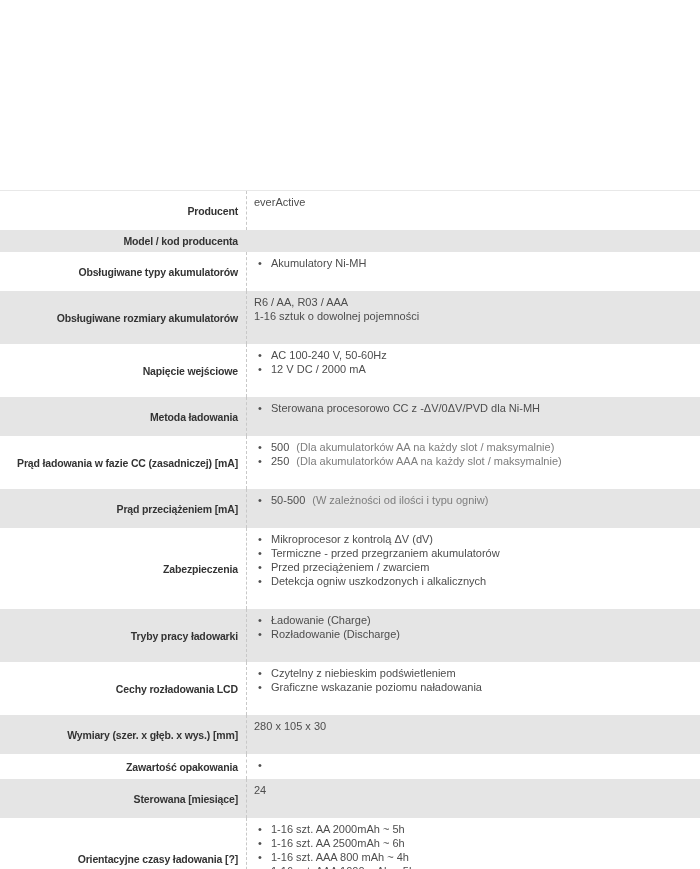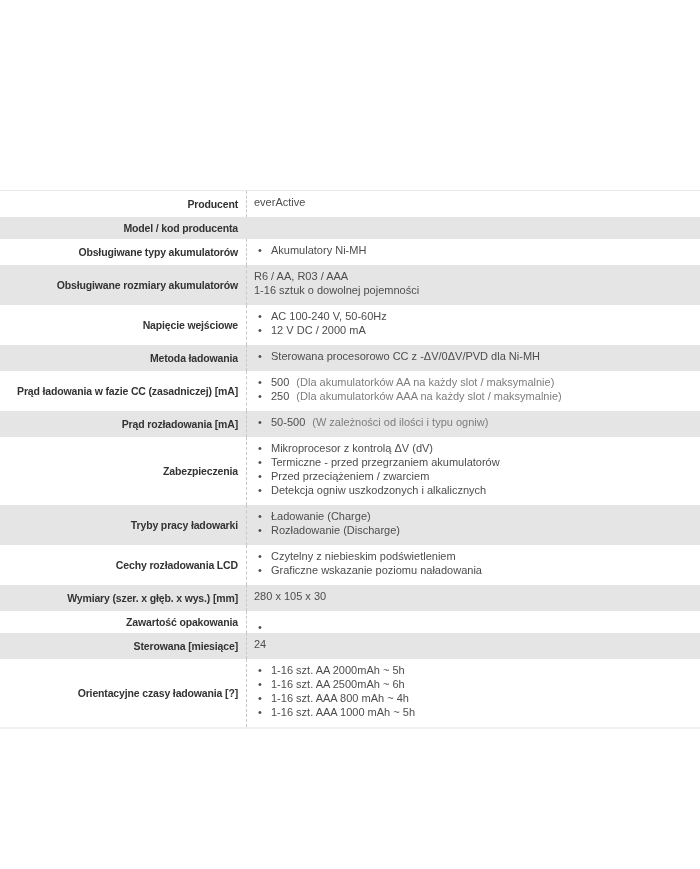--- a/index.html
+++ b/index.html
@@ -39,21 +39,21 @@
     line-height: 14px;
     color: #333333;
     display: flex;
     flex-direction: column;
     justify-content: center;
     align-items: flex-end;
   }
   .cell-value {
     flex: 1;
     box-sizing: border-box;
-    padding: 4px 10px 8px 7px;
+    padding: 4px 10px 21px 7px;
     border-left: 1px dashed #c8c8c8;
     font-size: 11px;
     line-height: 14px;
     color: #4d4d4d;
     display: flex;
     flex-direction: column;
     justify-content: center;
   }
   .vline {
     position: relative;
@@ -114,21 +114,21 @@
       </div>
     </div>
     <div class="row">
       <div class="cell-label">Prąd ładowania w fazie CC (zasadniczej) [mA]</div>
       <div class="cell-value">
         <div class="vline bulleted"><span class="bullet-marker">•</span><span class="seg">500</span><span class="seg muted">(Dla akumulatorków AA na każdy slot / maksymalnie)</span></div>
         <div class="vline bulleted"><span class="bullet-marker">•</span><span class="seg">250</span><span class="seg muted">(Dla akumulatorków AAA na każdy slot / maksymalnie)</span></div>
       </div>
     </div>
     <div class="row alt">
-      <div class="cell-label">Prąd rozładowania [mA]</div>
+      <div class="cell-label">Prąd przeciążeniem [mA]</div>
       <div class="cell-value">
         <div class="vline bulleted"><span class="bullet-marker">•</span><span class="seg">50-500</span><span class="seg muted">(W zależności od ilości i typu ogniw)</span></div>
       </div>
     </div>
     <div class="row">
       <div class="cell-label">Zabezpieczenia</div>
       <div class="cell-value">
         <div class="vline bulleted"><span class="bullet-marker">•</span><span class="seg">Mikroprocesor z kontrolą ΔV (dV)</span></div>
         <div class="vline bulleted"><span class="bullet-marker">•</span><span class="seg">Termiczne - przed przegrzaniem akumulatorów</span></div>
         <div class="vline bulleted"><span class="bullet-marker">•</span><span class="seg">Przed przeciążeniem / zwarciem</span></div>

